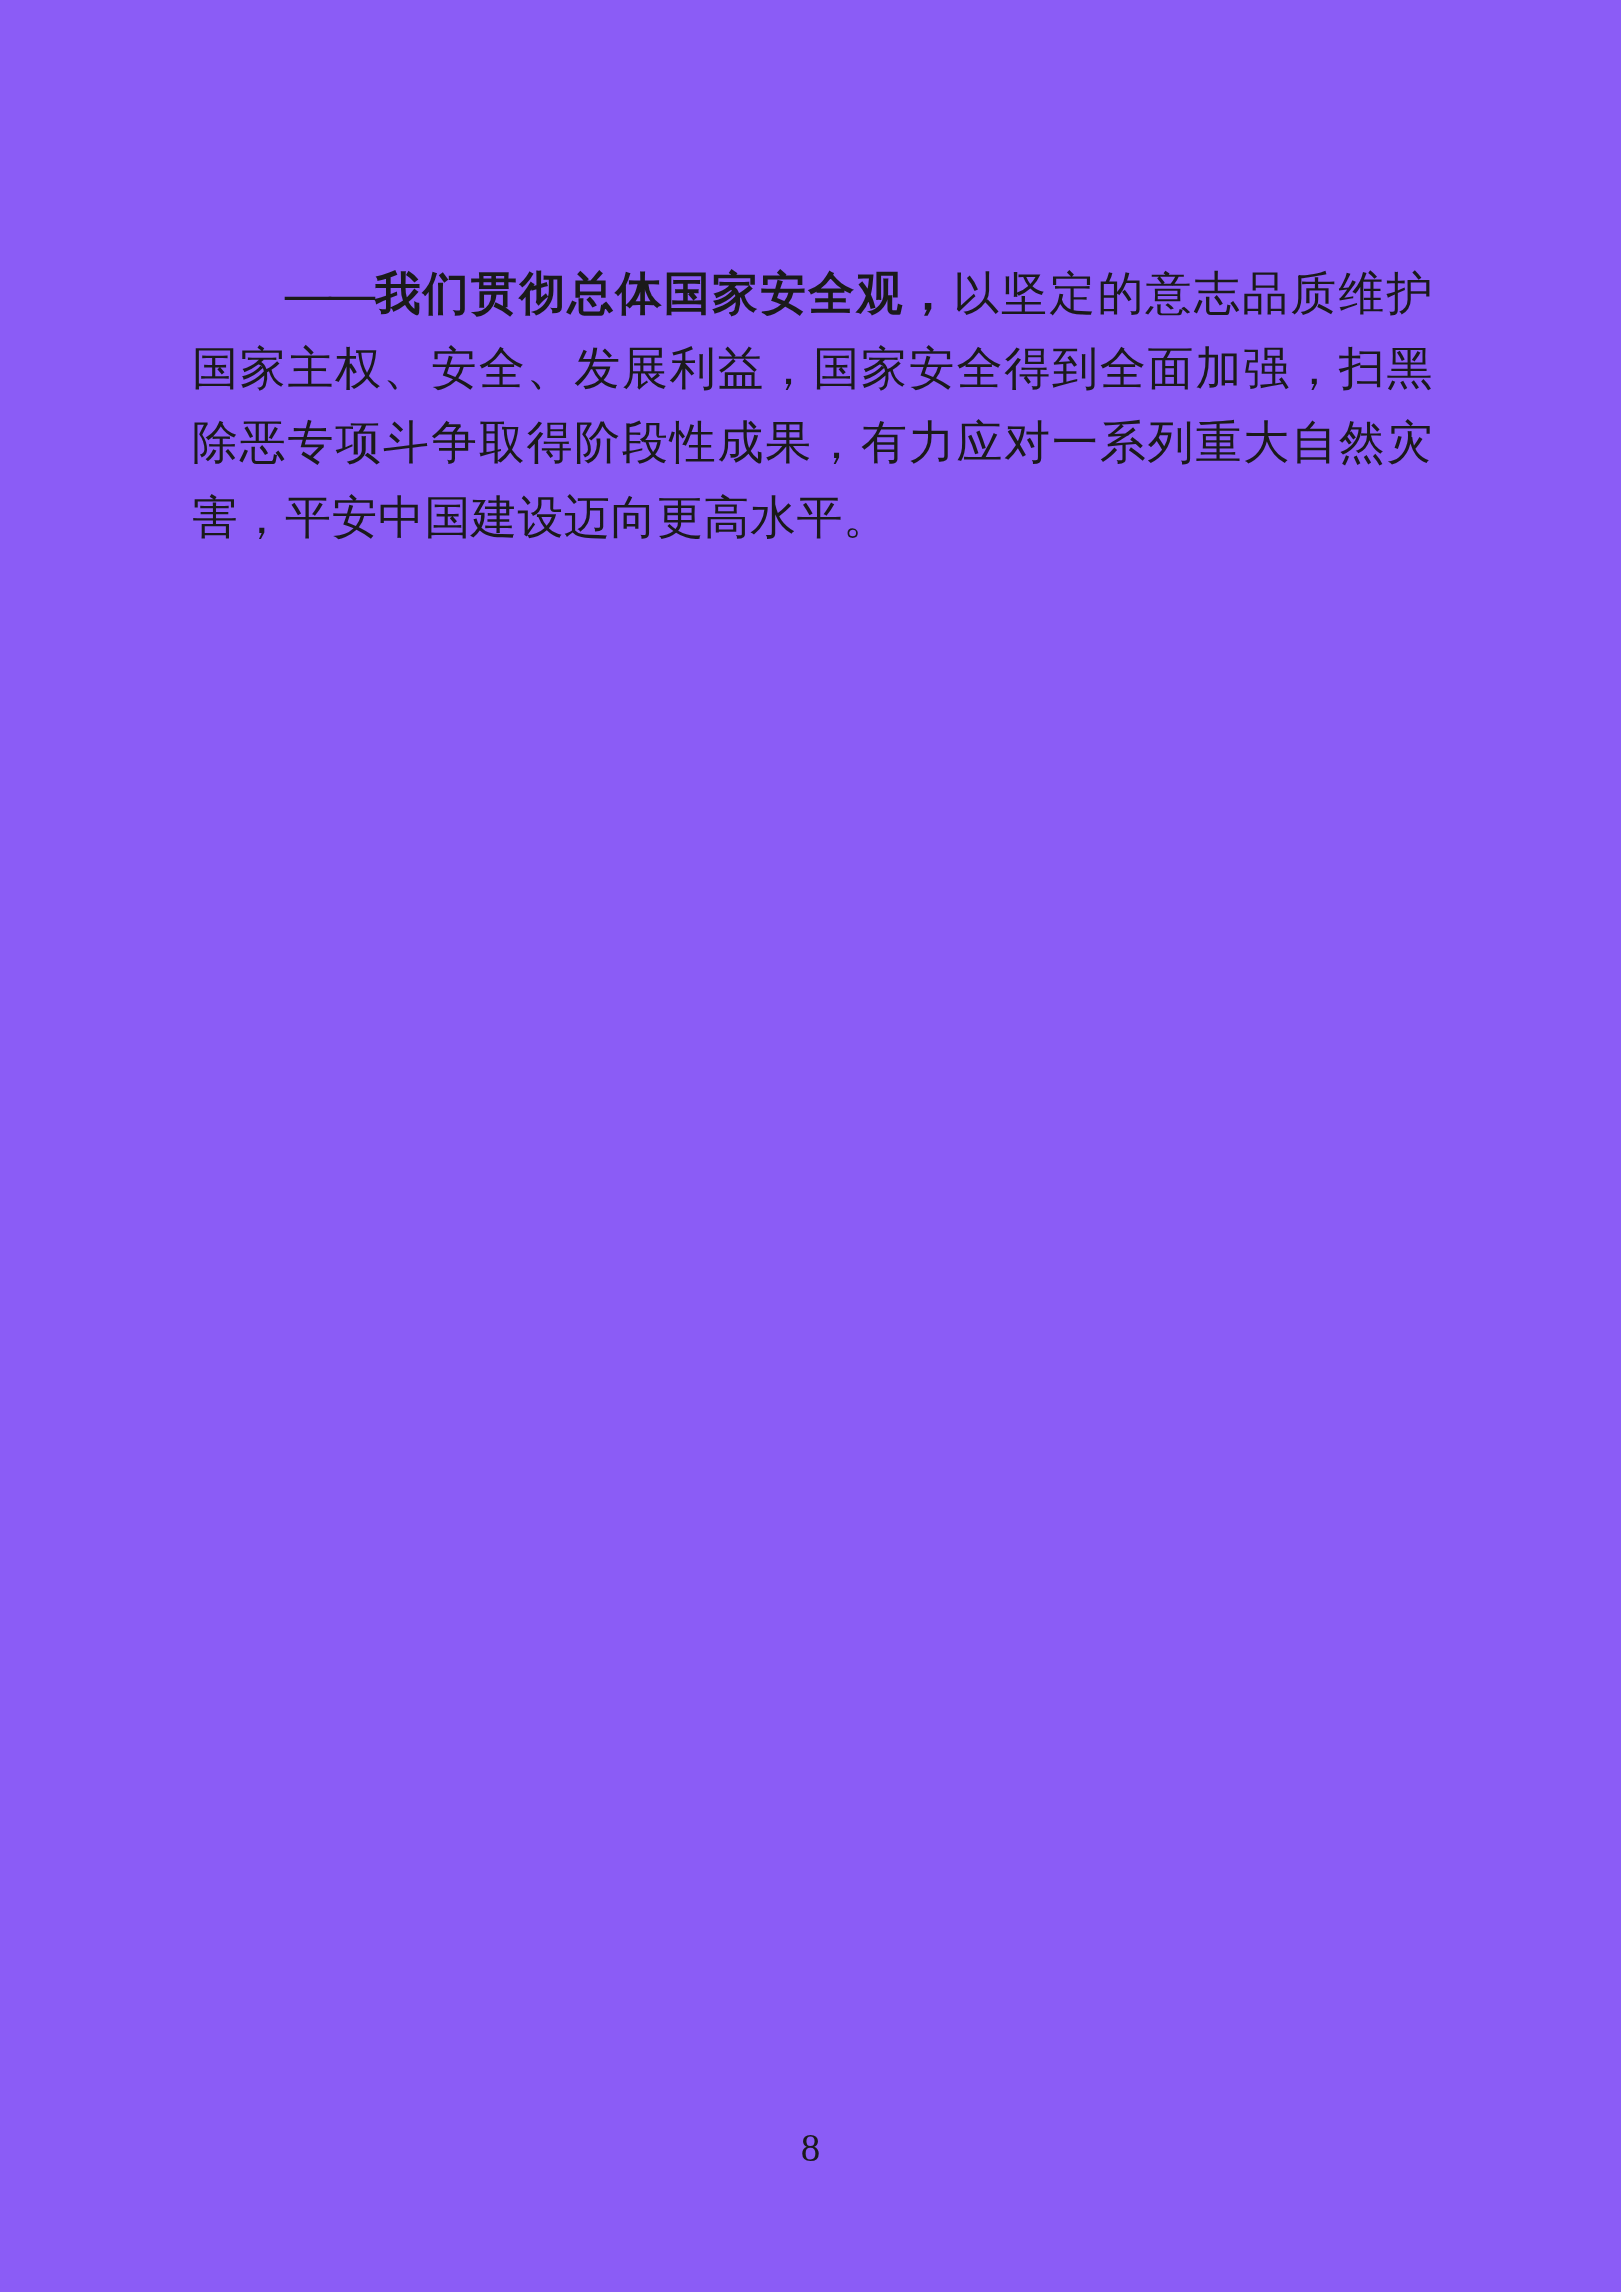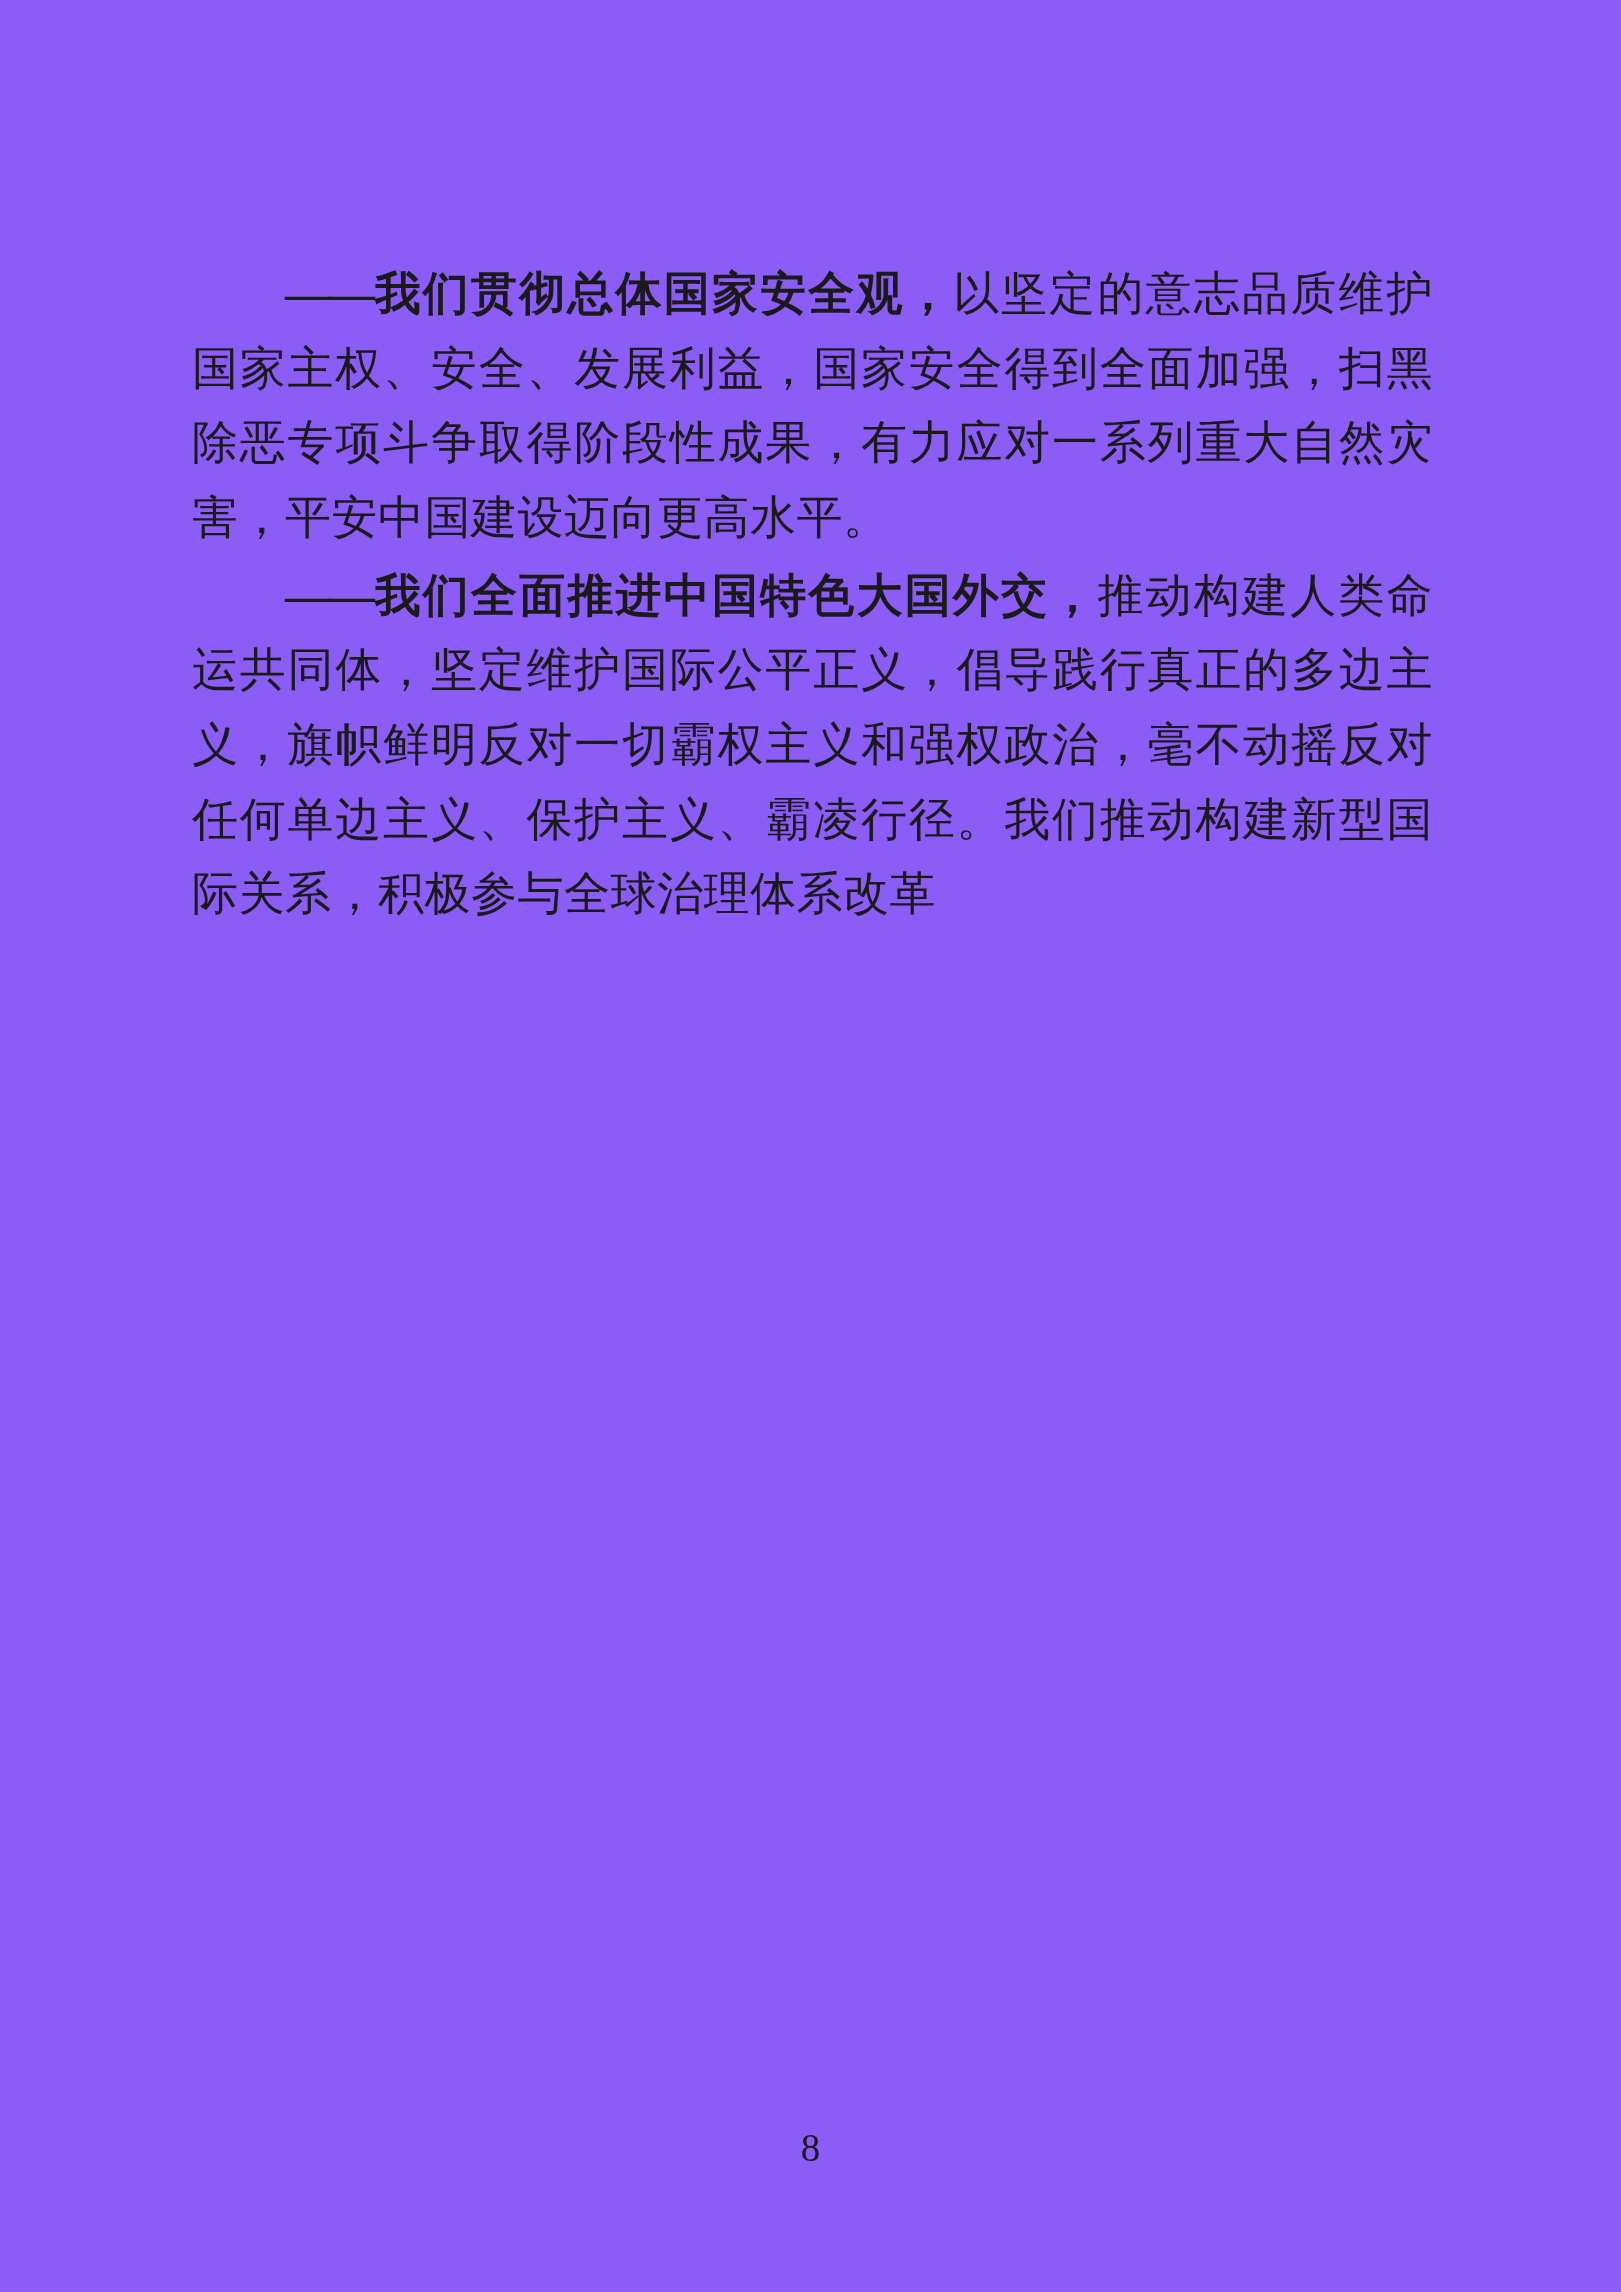--- a/index.html
+++ b/index.html
@@ -60,22 +60,19 @@
 <div class="page">
 
   <div class="content">
 
     <p class="para">
       <span class="indent">  </span><span class="dash">——</span><span class="lead">我们贯彻总体国家安全观，</span><span>以坚定的意志品质维护国家主权、安全、发展利益，国家安全得到全面加强，扫黑除恶专项斗争取得阶段性成果，有力应对一系列重大自然灾害，平安中国建设迈向更高水平。</span>
     </p>
 
 
 
-    <p class="para">
-      <span class="indent">  </span><span class="dash">——</span><span class="lead">我们全面推进中国特色大国外交，</span><span>推动构建人类命运共同体，坚定维护国际公平正义，倡导践行真正的多边主义，旗帜鲜明反对一切霸权主义和强权政治，毫不动摇反对任何单边主义、保护主义、霸凌行径。我们推动构建新型国际关系，积极参与全球治理体系改革</span>
-    </p>
 
   </div>
 
   <div class="page-number">8</div>
 
 </div>
 
 
 </body></html>

